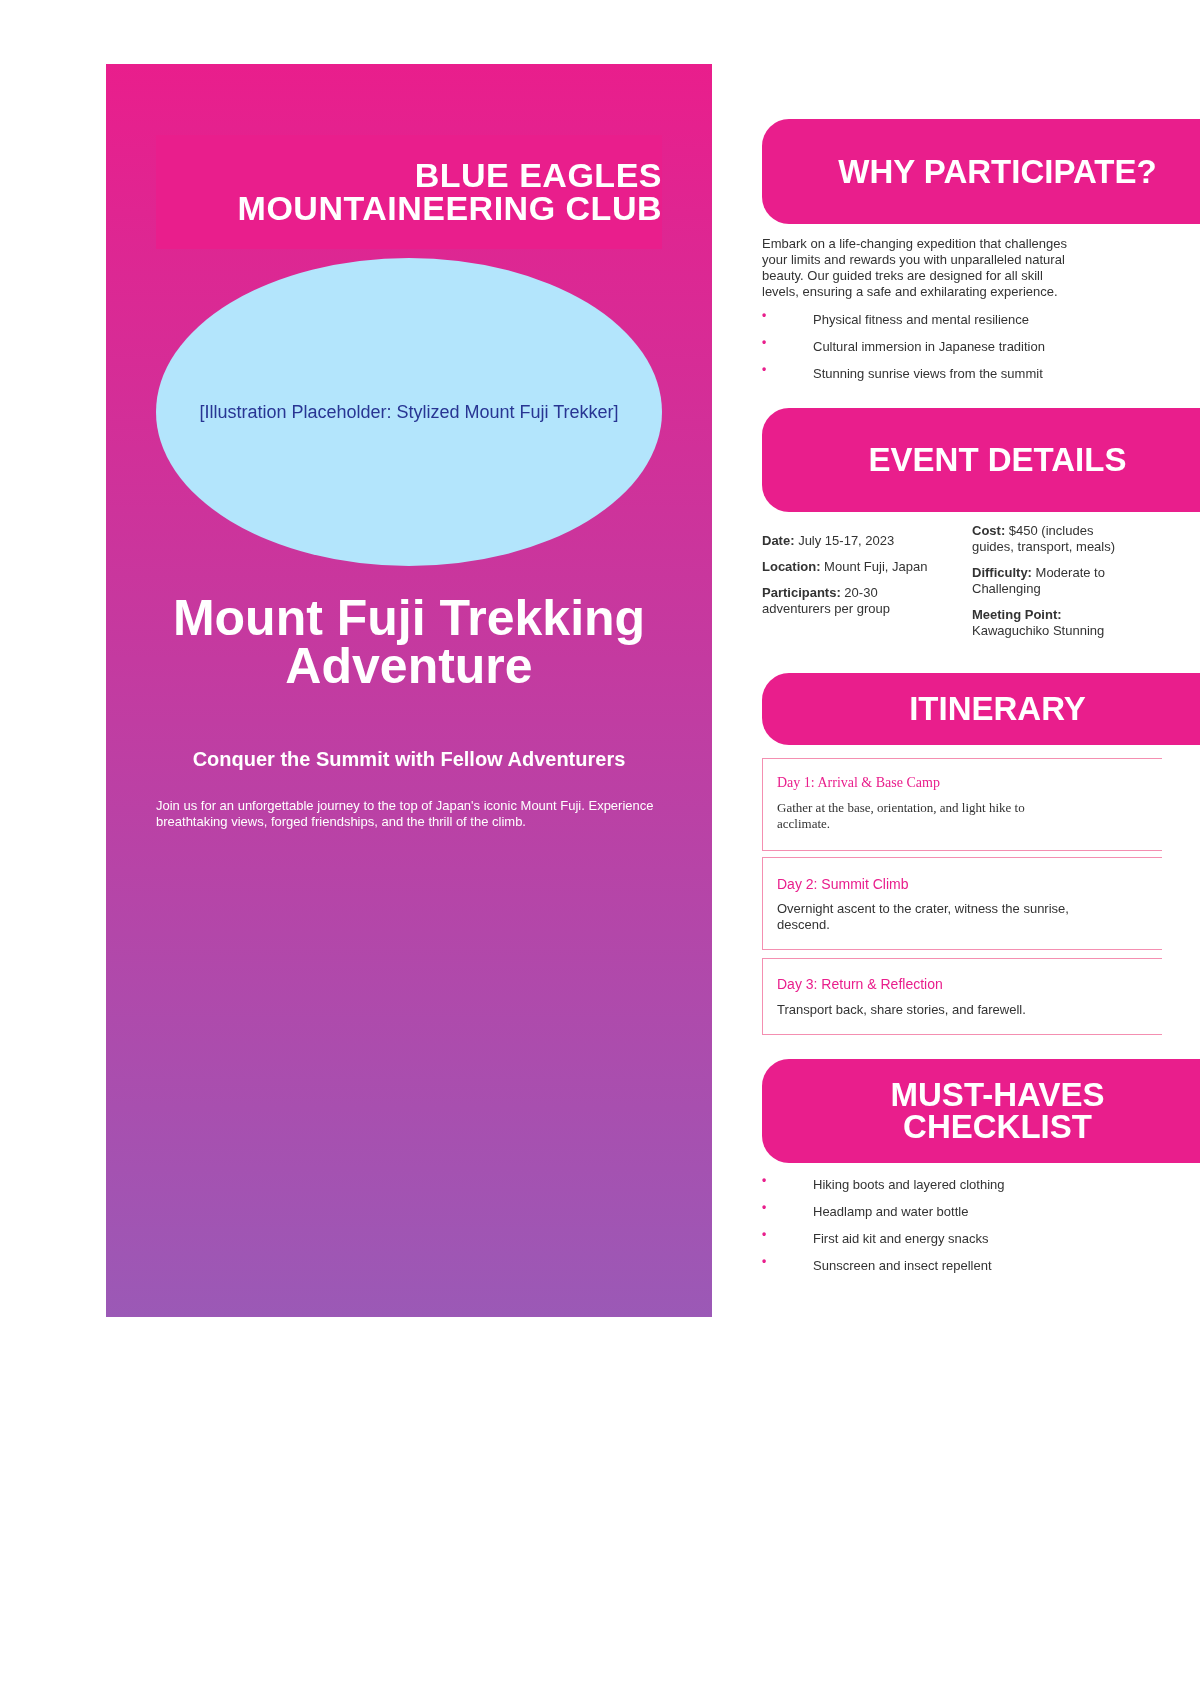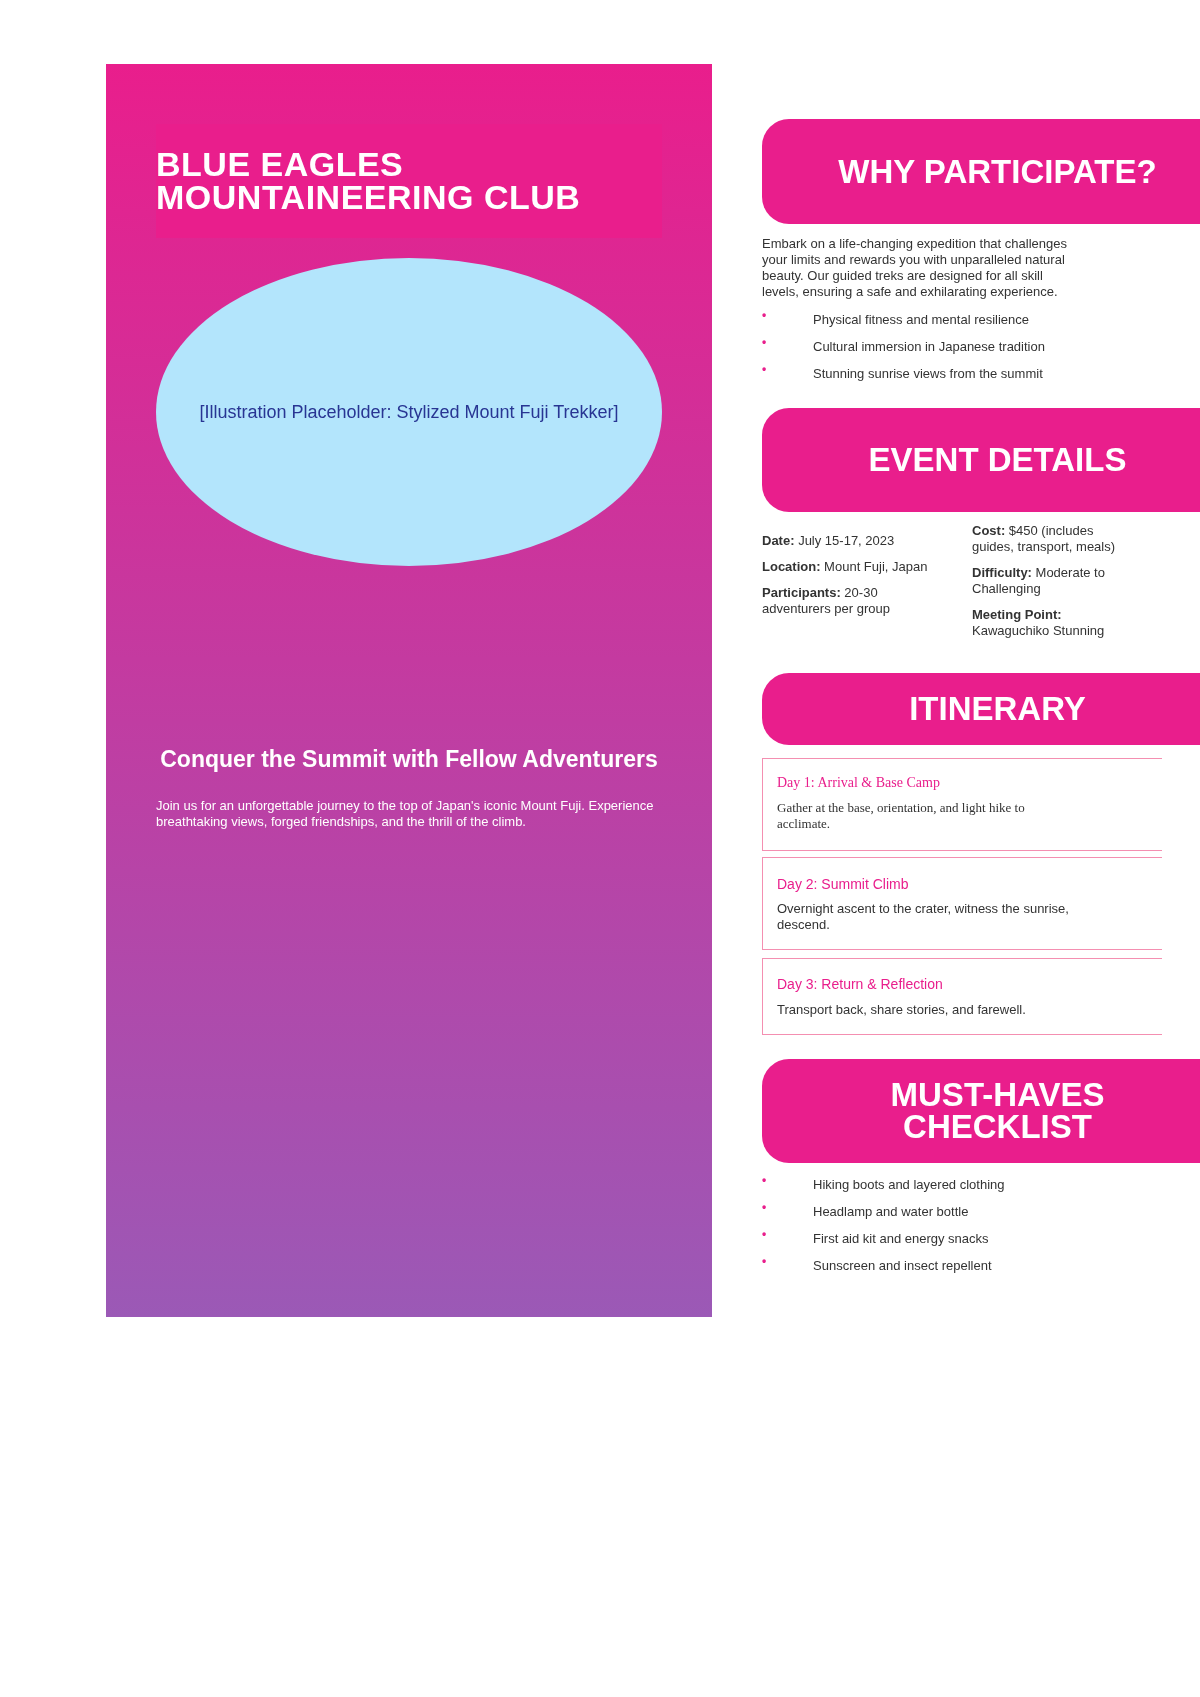--- a/index.html
+++ b/index.html
@@ -6,37 +6,37 @@
   body {
     width:1200px; height:1697px; background:#ffffff; position:relative; overflow:hidden;
     font-family:"Liberation Sans", sans-serif; color:#333;
   }
   .left-panel {
     position:absolute; left:106px; top:64px; width:606px; height:1253px;
     background:linear-gradient(180deg, #E91E8C 0%, #9B59B6 100%);
     color:#fff;
   }
   .club-box {
-    position:absolute; left:50px; top:60px; width:506px; height:114px;
-    background:#E91E8C; display:flex; align-items:center; justify-content:center; text-align:left;
+    position:absolute; left:50px; top:71px; width:506px; height:114px;
+    background:#E91E8C; display:flex; align-items:center; justify-content:center; text-align:right;
   }
   .club-name { font-size:34px; font-weight:700; line-height:33px; letter-spacing:0.5px; margin:0; }
   .illustration {
     position:absolute; left:50px; top:194px; width:506px; height:308px;
     border-radius:50%; background:#B3E5FC;
     display:flex; align-items:center; justify-content:center; text-align:center;
   }
   .illustration span { color:#283593; font-size:18px; line-height:19px; padding:0 18px; }
   .hero-title {
     position:absolute; left:50px; top:530px; width:506px; text-align:center;
     font-size:50px; font-weight:700; line-height:48px; margin:0;
   }
   .hero-subtitle {
     position:absolute; left:50px; top:686px; width:506px; text-align:center;
-    font-size:23px; font-weight:700; line-height:19px; margin:0;
+    font-size:20px; font-weight:700; line-height:19px; margin:0;
   }
   .hero-desc {
     position:absolute; left:50px; top:734px; width:506px;
     font-size:13px; line-height:16px; margin:0;
   }
 
   .right-col { position:absolute; left:762px; top:0; width:480px; }
   .sec-header {
     position:absolute; left:0; width:471px; background:#E91E8C; color:#fff;
     display:flex; align-items:center; justify-content:center; text-align:center;border-radius:27px;
@@ -62,20 +62,21 @@
 </head>
 <body>
 
 <div class="left-panel">
   <div class="club-box">
     <h1 class="club-name">BLUE EAGLES MOUNTAINEERING CLUB</h1>
   </div>
   <div class="illustration">
     <span>[Illustration Placeholder: Stylized Mount Fuji Trekker]</span>
   </div>
+  <h1 class="hero-title">Mount Fuji Trekking Adventure</h1>
   <h2 class="hero-subtitle">Conquer the Summit with Fellow Adventurers</h2>
   <p class="hero-desc">Join us for an unforgettable journey to the top of Japan's iconic Mount Fuji. Experience breathtaking views, forged friendships, and the thrill of the climb.</p>
 </div>
 
 <div class="right-col">
 
   <div class="sec-header" style="top:119px;height:105px;">
     <h2 style="white-space:normal;">WHY PARTICIPATE?</h2>
   </div>
   <p class="body-text" style="top:236px;">

